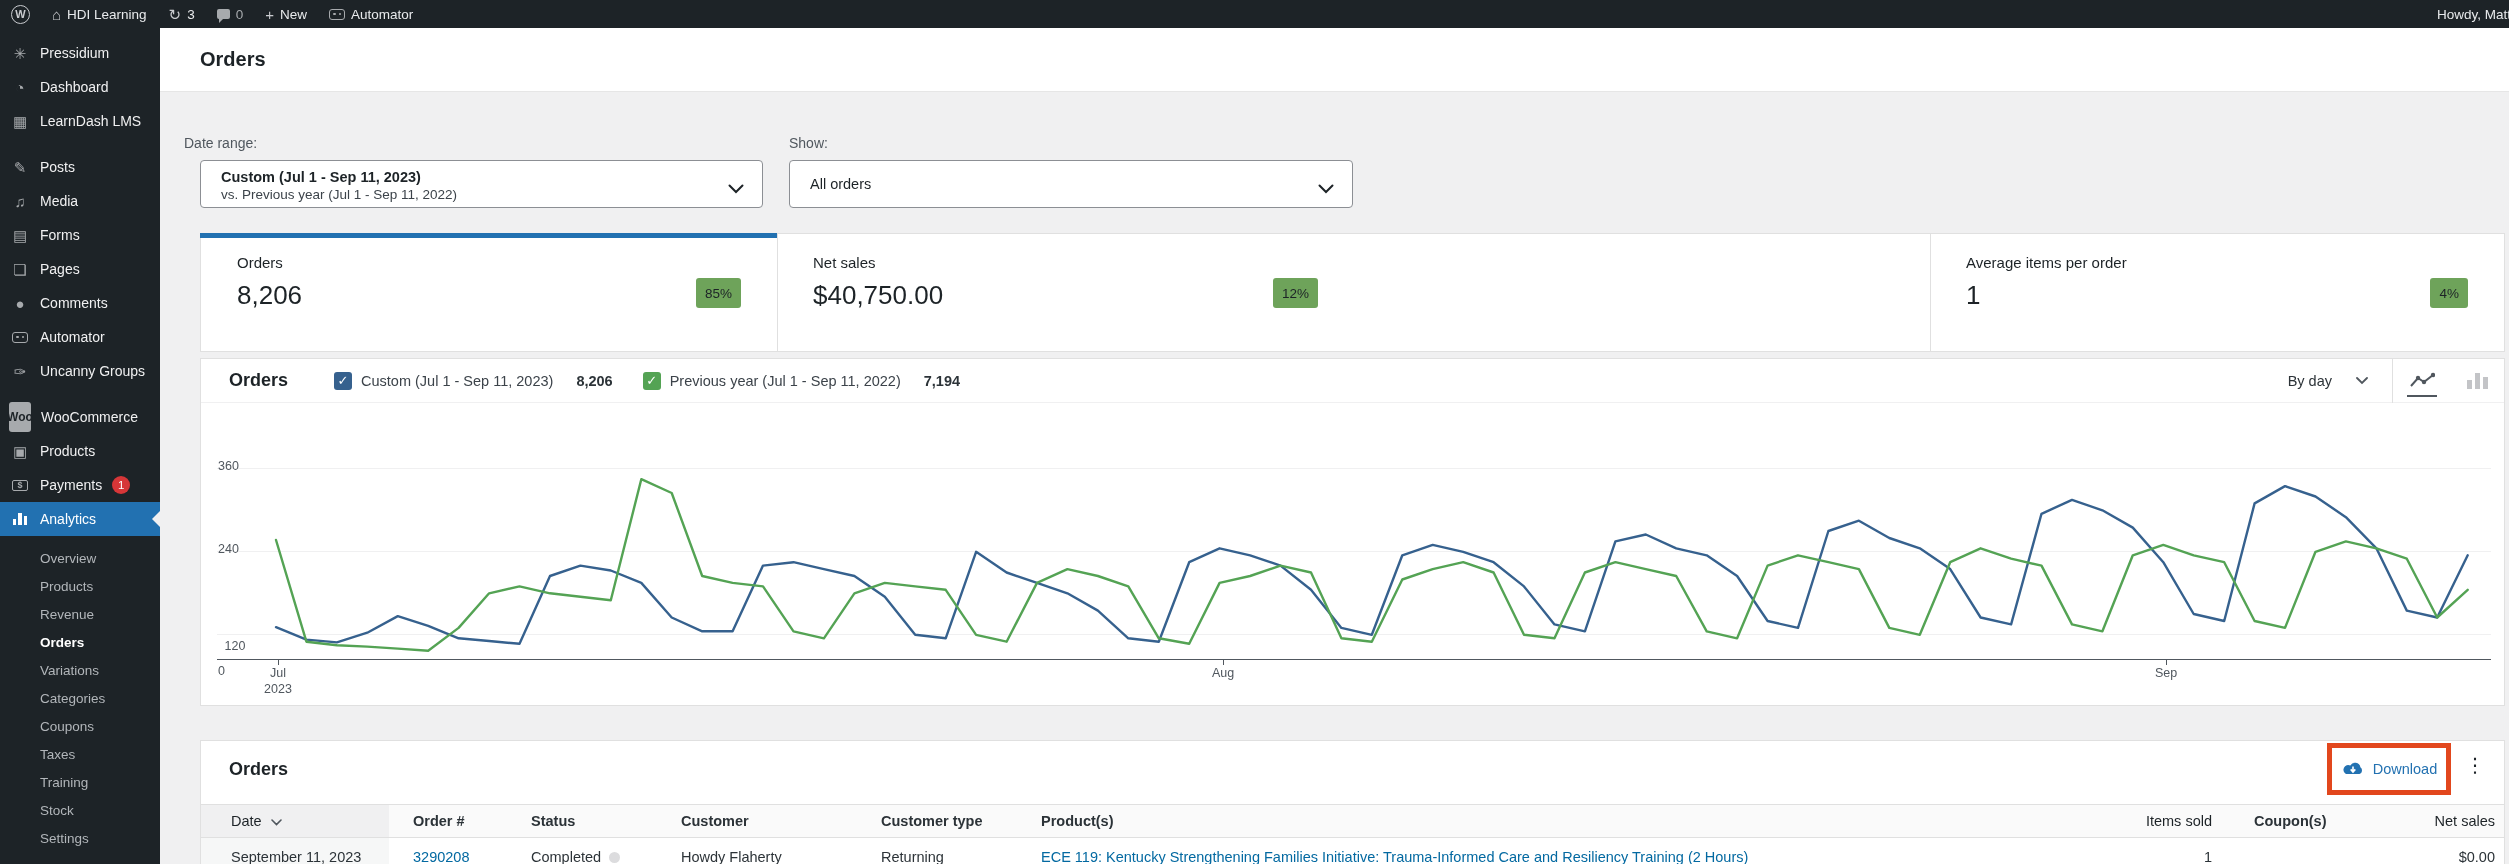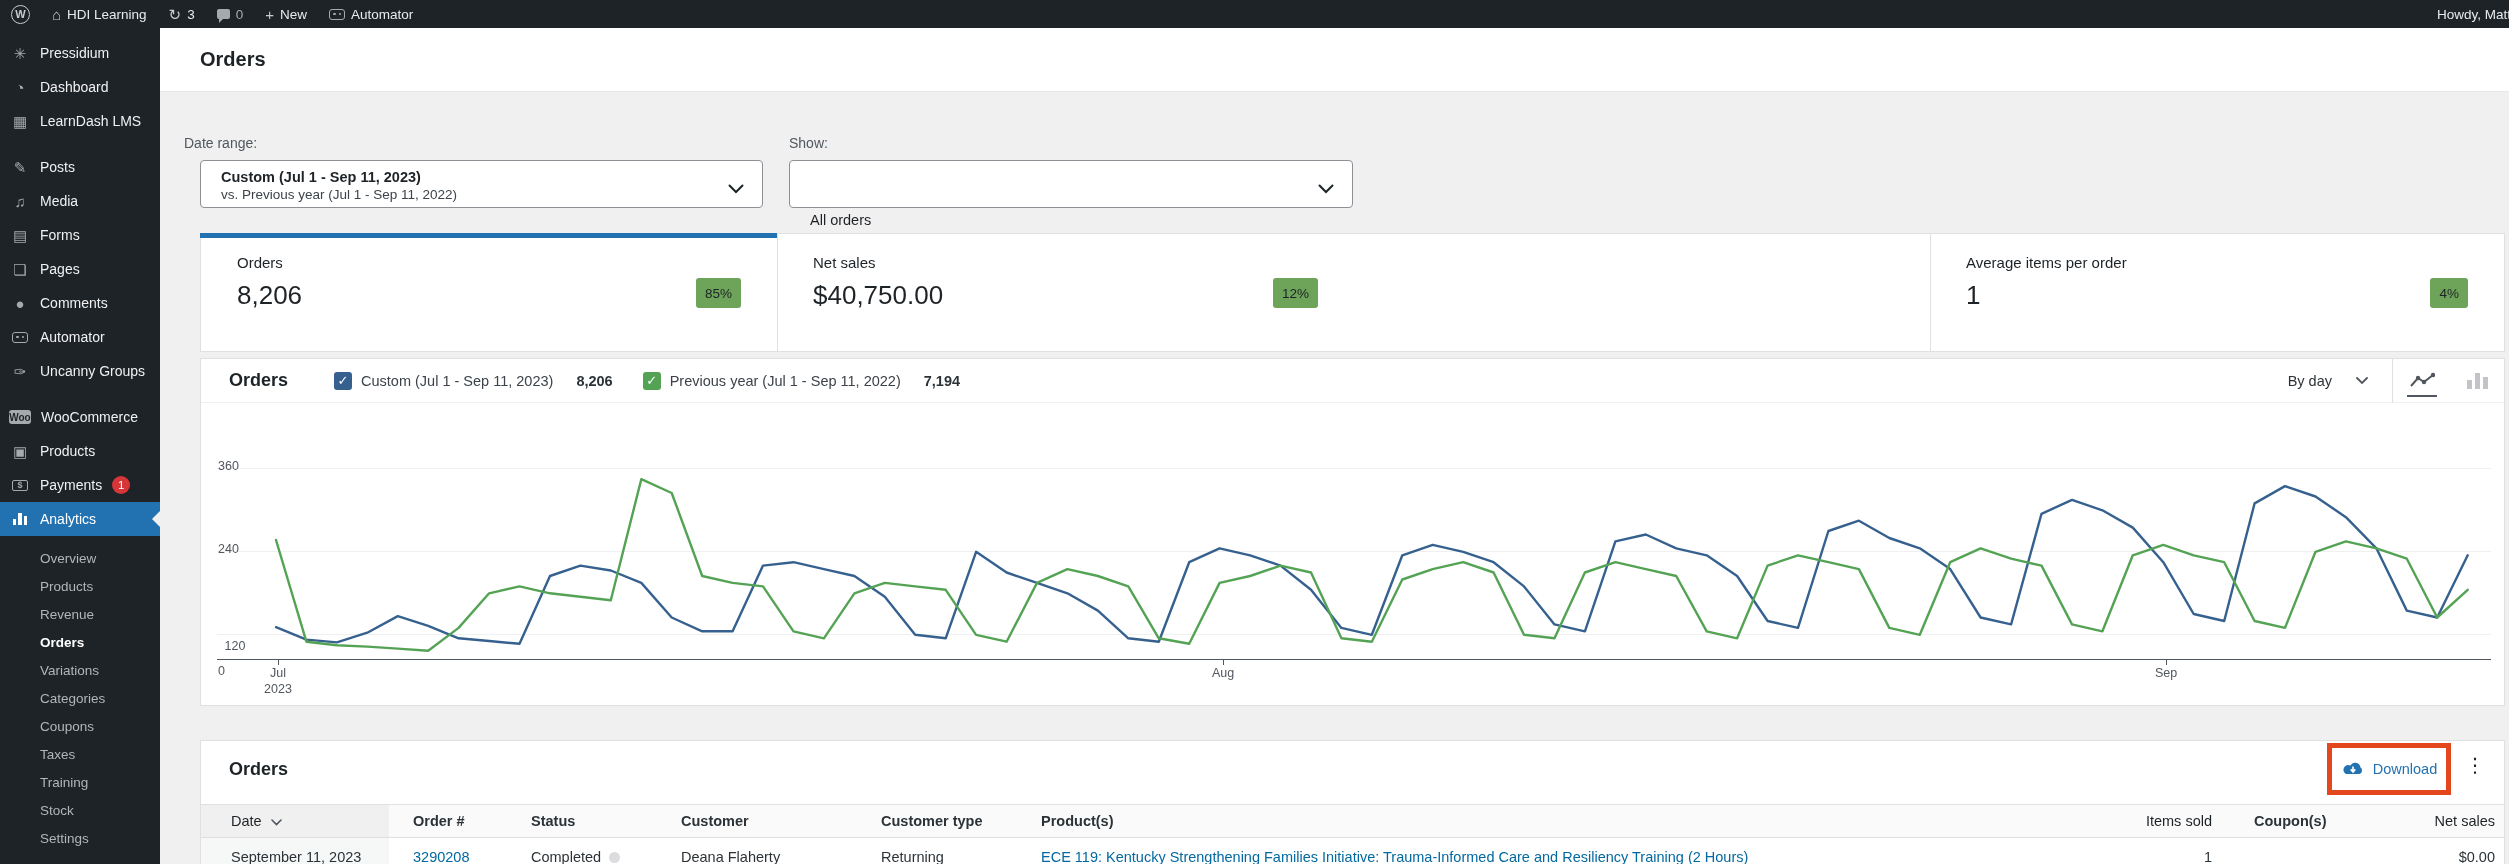--- a/index.html
+++ b/index.html
@@ -19,42 +19,42 @@
   .bot i { width:2.6px; height:2.6px; border-radius:50%; background:#a7aaad; }
   #howdy { position:absolute; left:2437px; top:0; height:28px; display:flex; align-items:center; color:#e8eaec; font-size:13.5px; white-space:nowrap; }
 
   
   #sidebar { position:absolute; left:0; top:28px; width:160px; height:836px; background:#1d2327; padding-top:8px; }
   .sb-item { height:34px; display:flex; align-items:center; gap:10px; padding-left:10px; color:#f0f0f1; font-size:14px; cursor:pointer; position:relative; }
   .sb-ic { width:20px; text-align:center; font-size:15px; color:#a7aaad; line-height:1; flex:0 0 20px; }
   .sb-gap { height:12px; }
   .sb-item.active-parent { background:#2271b1; color:#fff; }
   .sb-item.active-parent::after { content:""; position:absolute; right:0; top:50%; margin-top:-8px; border:8px solid transparent; border-right-color:#f0f0f1; }
-  .woo-badge-ic { width:22px; height:14px; background:#a7aaad; color:#1d2327; border-radius:3px; font-size:10px; font-weight:700; display:flex; align-items:center; justify-content:center; flex:0 0 22px; margin-left:-1px; }
+  .woo-badge-ic { width:22px; height:30px; background:#a7aaad; color:#1d2327; border-radius:3px; font-size:12px; font-weight:700; display:flex; align-items:center; justify-content:center; flex:0 0 22px; margin-left:-1px; }
   .cash-ic { width:16px; height:11px; border:1.5px solid #a7aaad; border-radius:2px; color:#a7aaad; font-size:9px; font-weight:700; display:flex; align-items:center; justify-content:center; flex:0 0 16px; margin:0 2px; }
   .bars-ic { display:flex; align-items:flex-end; gap:2px; width:20px; justify-content:center; flex:0 0 20px; }
   .bars-ic i { width:3.5px; background:#fff; display:block; }
   .bars-ic i:nth-child(1){height:6px;} .bars-ic i:nth-child(2){height:12px;} .bars-ic i:nth-child(3){height:9px;}
   .count-badge { min-width:18px; height:18px; border-radius:9px; background:#d63638; color:#fff; font-size:11.5px; display:flex; align-items:center; justify-content:center; padding:0 4px; }
   .sb-sub { height:28px; display:flex; align-items:center; padding-left:40px; color:#b2b6ba; font-size:13.5px; cursor:pointer; }
   .sb-sub.active { color:#fff; font-weight:700; }
   #submenu { padding-top:8px; padding-bottom:4px; }
 
   
   #pagehead { position:absolute; left:160px; top:28px; width:2349px; height:64px; background:#fff; border-bottom:1px solid #e6e6e6; }
   #page-title { position:absolute; left:40px; top:20px; font-size:20px; font-weight:700; color:#1d2327; }
 
   
   .filter-label { position:absolute; font-size:14px; color:#50575e; }
   .dropdown { position:absolute; top:160px; height:48px; background:#fff; border:1px solid #8c8f94; border-radius:4px; cursor:pointer; }
   #dd-date { left:200px; width:563px; }
   #dd-show { left:789px; width:564px; }
   .dd-line1 { position:absolute; left:20px; top:8px; font-size:14.5px; font-weight:700; color:#1d2327; }
   .dd-line2 { position:absolute; left:20px; top:26px; font-size:13.5px; color:#3c434a; }
-  .dd-single { position:absolute; left:20px; top:15px; font-size:14.5px; color:#1d2327;margin-top:36px; }
+  .dd-single { position:absolute; left:20px; top:15px; font-size:14.5px; color:#1d2327; }
   .dd-chev { position:absolute; right:18px; top:19px; }
 
   
   #stats { position:absolute; left:200px; top:233px; width:2305px; height:119px; background:#fff; border:1px solid #e0e0e0; }
   .stat-card { position:absolute; top:0; height:117px; cursor:pointer; }
   .stat-card .vline { position:absolute; left:0; top:0; bottom:0; width:1px; background:#e0e0e0; }
   .sel-bar { position:absolute; left:-1px; top:-1px; width:577px; height:5px; background:#2271b1; }
   .stat-label { position:absolute; left:36px; top:20px; font-size:15px; color:#1d2327; }
   .stat-value { position:absolute; left:36px; top:46px; font-size:26px; color:#1d2327; }
   .stat-badge { position:absolute; right:36px; top:44px; height:30px; display:flex; align-items:center; padding:0 9px; border-radius:3px; font-size:13.5px; color:#1d2327; }
@@ -357,21 +357,21 @@
       <span class="th normal th-right" style="right:9px;">Net sales</span>
     </div>
 
     <div id="trow">
       <div id="trow-datecol"></div>
       <span class="td" style="left:30px;">September 11, 2023</span>
       <span class="td link" style="left:212px;">3290208</span>
       <span class="td" style="left:330px;">
         <span>Completed</span><span class="status-dot"></span>
       </span>
-      <span class="td" style="left:480px;">Deana Flaherty</span>
+      <span class="td" style="left:480px;">Howdy Flaherty</span>
       <span class="td" style="left:680px;">Returning</span>
       <span class="td link" style="left:840px;">ECE 119: Kentucky Strengthening Families Initiative: Trauma-Informed Care and Resiliency Training (2 Hours)</span>
       <span class="td th-right" style="right:292px;">1</span>
       <span class="td" style="left:2053px;"></span>
       <span class="td th-right" style="right:9px;">$0.00</span>
     </div>
   </div>
 
 </div>
 

